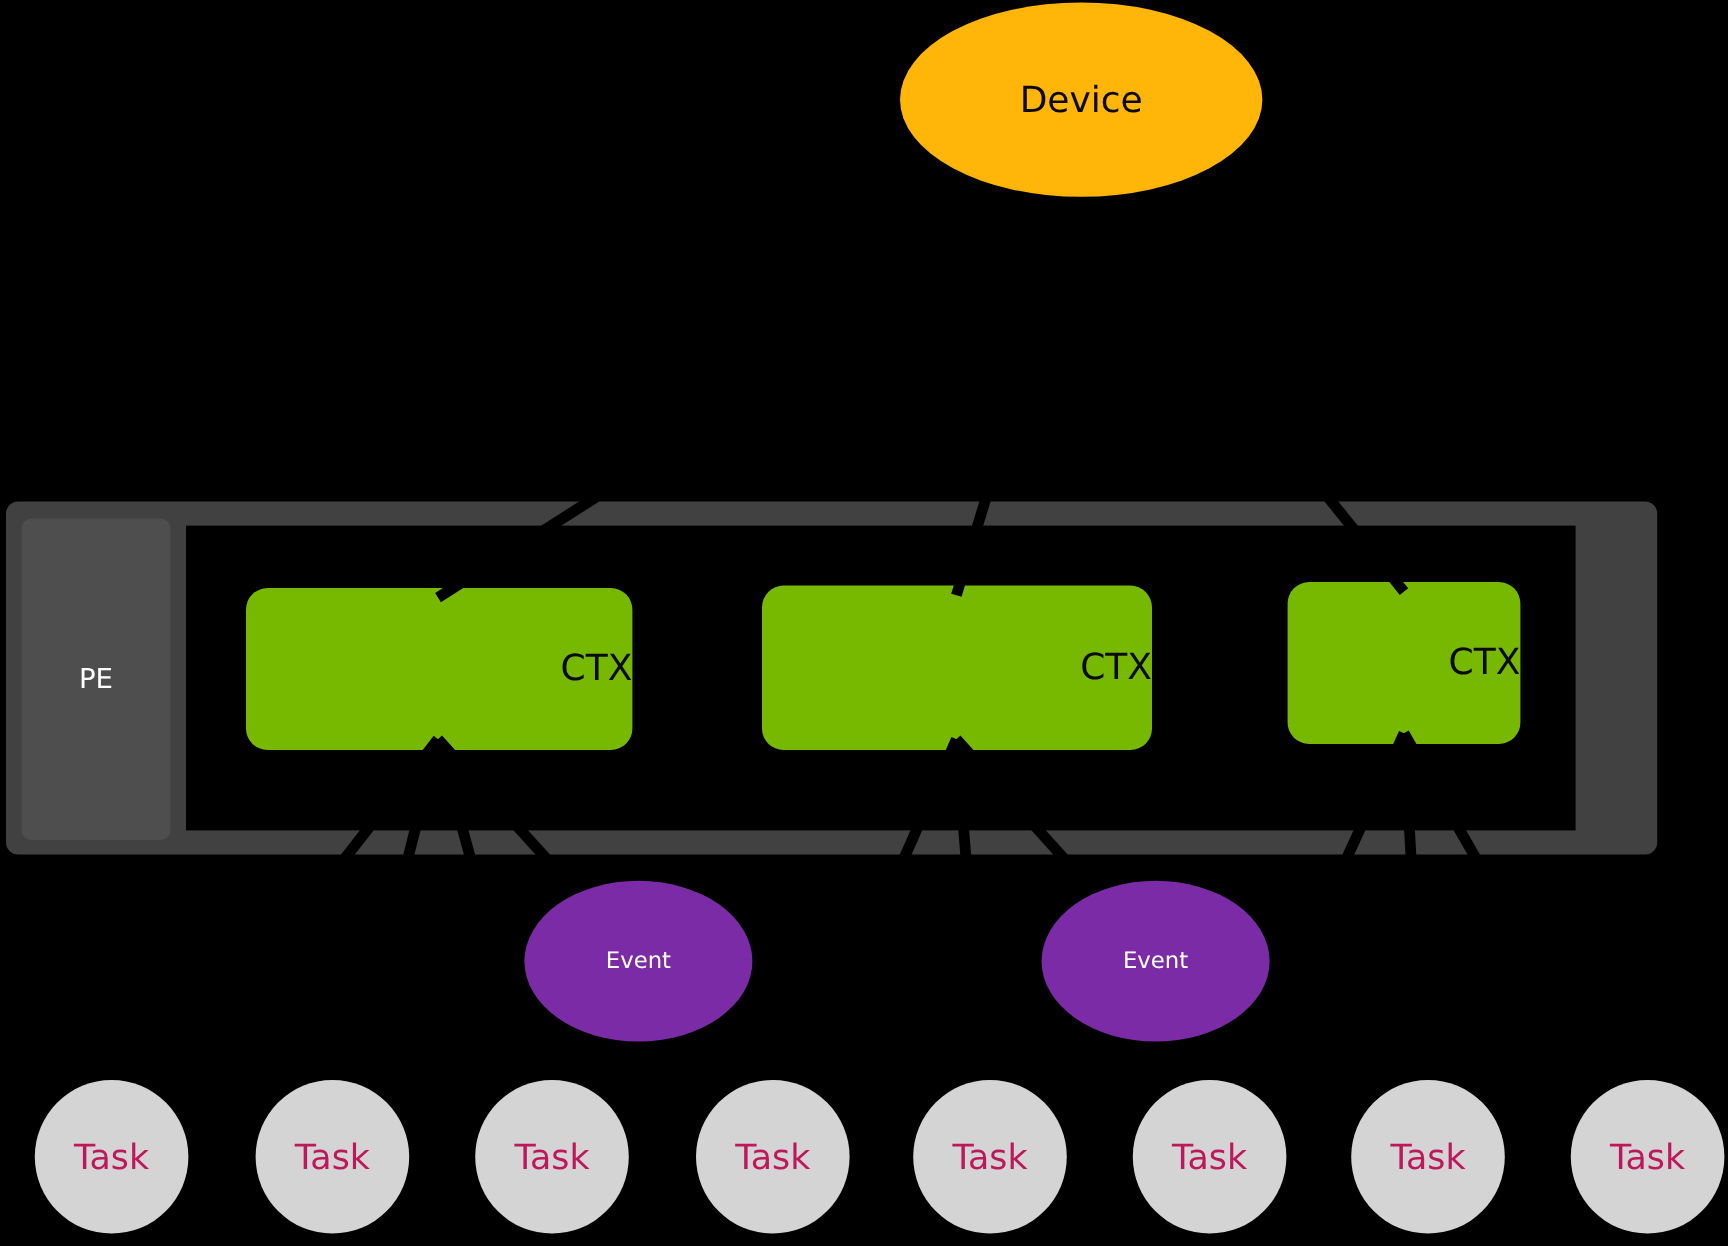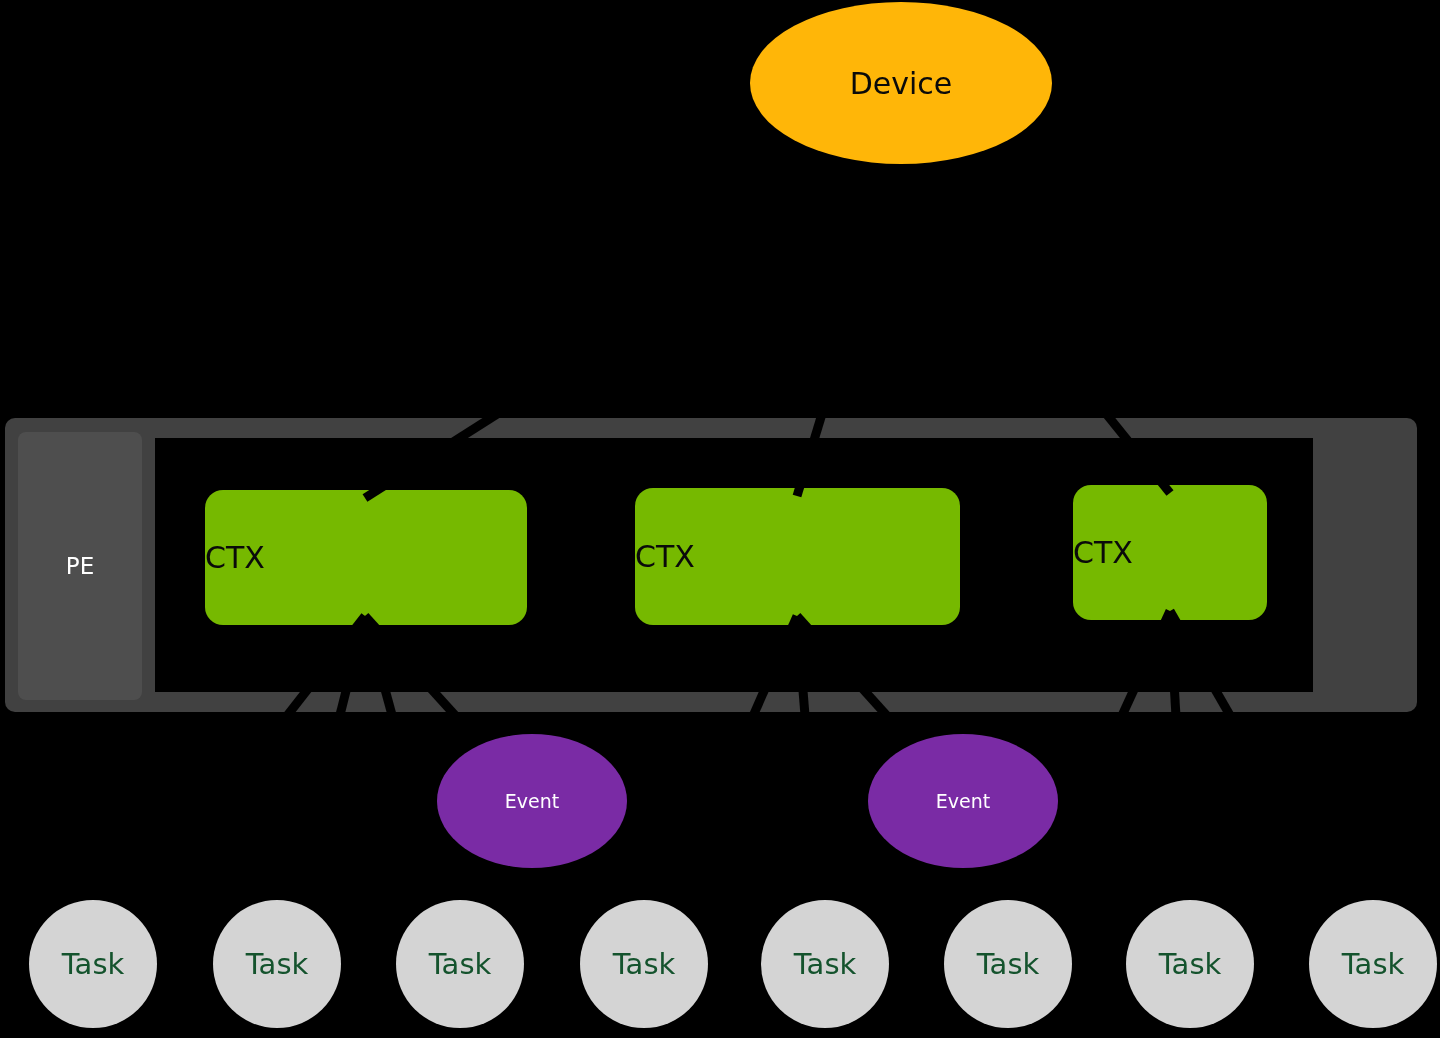--- a/index.html
+++ b/index.html
@@ -16,53 +16,52 @@
   .ellipse { border-radius: 50%; }
   .device {
     left: 750px; top: 2px; width: 302px; height: 162px;
     font-size: 30px; color: #0a0a0a; z-index: 3;
   }
   .frame {
     position: absolute;
     left: 5px; top: 418px; width: 1376px; height: 294px;
     border-radius: 10px;
     z-index: 1;
-    padding-left: 36px;
   }
   .pe-panel {
     position: absolute;
     left: 13px; top: 14px; width: 124px; height: 268px;
     border-radius: 8px;
     display: flex; align-items: center; justify-content: center;
     color: #fff; font-size: 23px;
   }
   .stream-area {
     position: absolute;
     left: 150px; top: 20px; width: 1158px; height: 254px;
     background: #000;
   }
   .ctx {
     position: absolute;
     border-radius: 18px;
-    display: flex; align-items: center; justify-content: flex-start;
+    display: flex; align-items: center; justify-content: flex-end;
     font-size: 30px; color: #0a0a0a;
   }
   .ctx1 { left: 50px;  top: 52px; width: 322px; height: 135px; }
   .ctx2 { left: 480px; top: 50px; width: 325px; height: 137px; }
   .ctx3 { left: 918px; top: 47px; width: 194px; height: 135px; }
   .event {
     width: 190px; height: 134px; top: 734px;
     font-size: 19px; color: #ffffff; z-index: 3;
   }
   .event1 { left: 437px; }
   .event2 { left: 868px; }
   .task {
     width: 128px; height: 128px; top: 900px;
     border-radius: 50%;
-    font-size: 29px; color: #14532d; z-index: 3;
+    font-size: 29px; color: #be185d; z-index: 3;
   }
   .connectors {
     position: absolute; left: 0; top: 0; width: 1440px; height: 1038px;
     z-index: 2; pointer-events: none;
   }
 </style>
 </head>
 <body>
 
 <div class="canvas">

